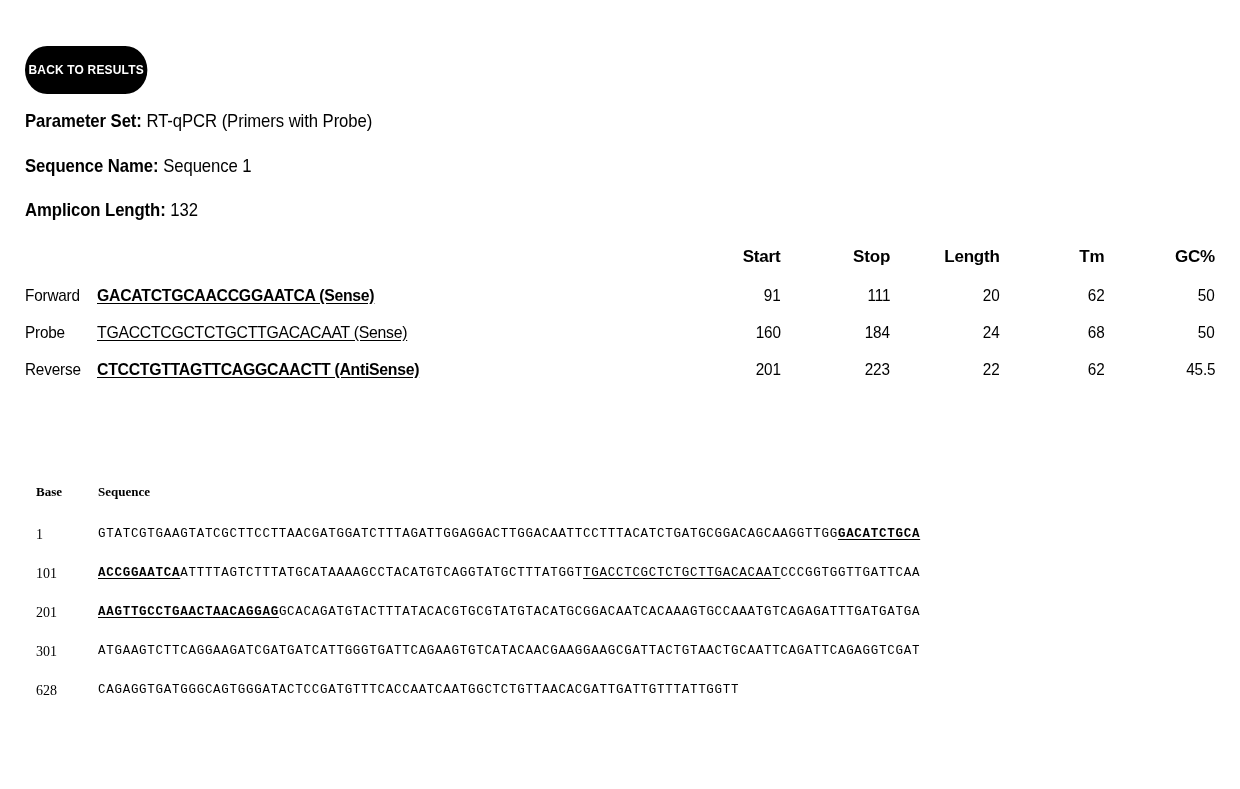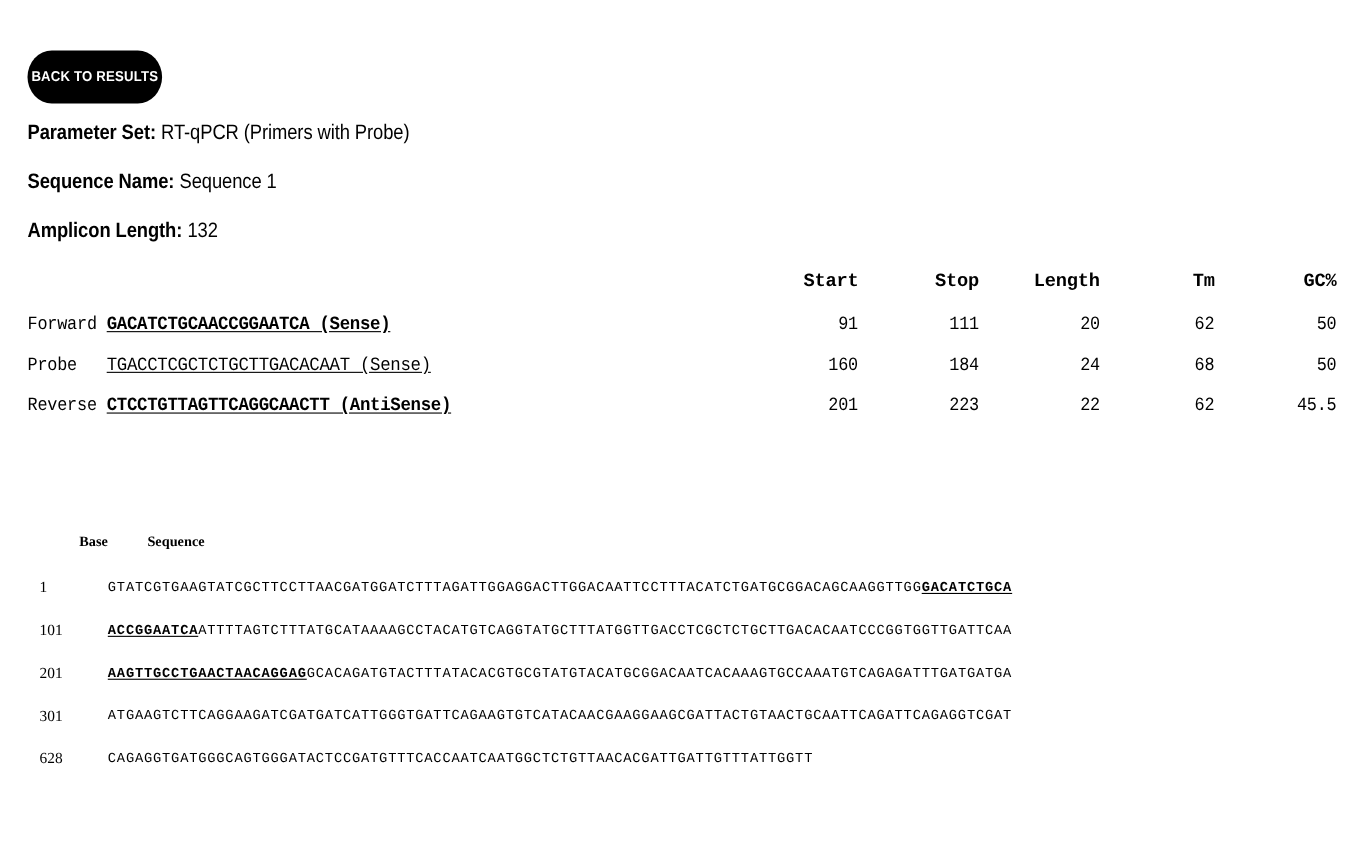--- a/index.html
+++ b/index.html
@@ -79,21 +79,20 @@
     border-collapse: collapse;
     font-size: 17px;
   }
   .primer-table th,
   .primer-table td {
     padding: 0;
     line-height: 37px;
     height: 37px;
     font-weight: normal;
     white-space: nowrap;
-    font-family: Liberation Mono, monospace;
   }
   .primer-table th {
     font-weight: bold;
     text-align: right;
     font-size: 17px;
     letter-spacing: -0.2px;
   }
   .col-label  { width: 72px;  text-align: left; }
   .col-seq    { width: 570px; text-align: left; }
   .col-num    { width: 109px; text-align: right; }
@@ -139,21 +138,20 @@
     font-size: 13px;
     font-weight: bold;
     font-family: "Liberation Serif", serif;
     line-height: 20px;
     margin-bottom: 24px;
     white-space: nowrap;
   }
   .seq-head .h-base {
     display: inline-block;
     width: 62px;
-    margin-left: 36px;
   }
   .seq-head .h-seq {
     display: inline-block;
   }
 
   .seq-row {
     font-family: "Liberation Serif", serif;
     font-size: 13px;
     line-height: 17px;
     height: 39px;
@@ -174,20 +172,21 @@
     vertical-align: top;
     white-space: pre;
   }
   .seq-text .hl-primer {
     text-decoration: underline;
     text-underline-offset: 2px;
     font-weight: bold;
     margin-top: 37px;
   }
   .seq-text .hl-probe {
+    text-decoration: underline;
     text-underline-offset: 2px;
     font-weight: normal;
   }
   .seq-text .plain {
     font-weight: normal;
     margin-top: 42px;
   }
 </style>
 </head>
 <body>

